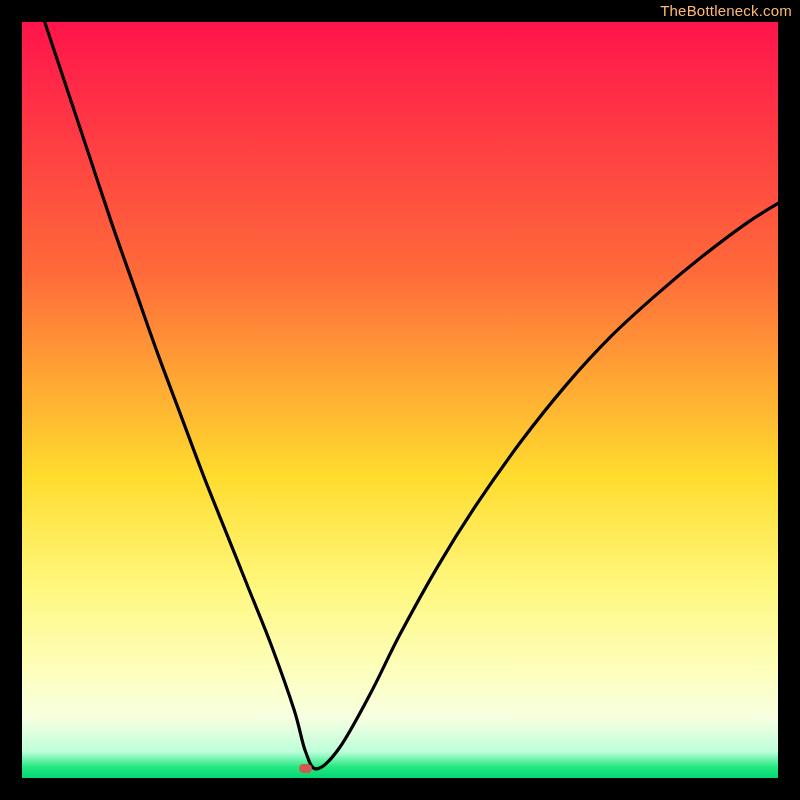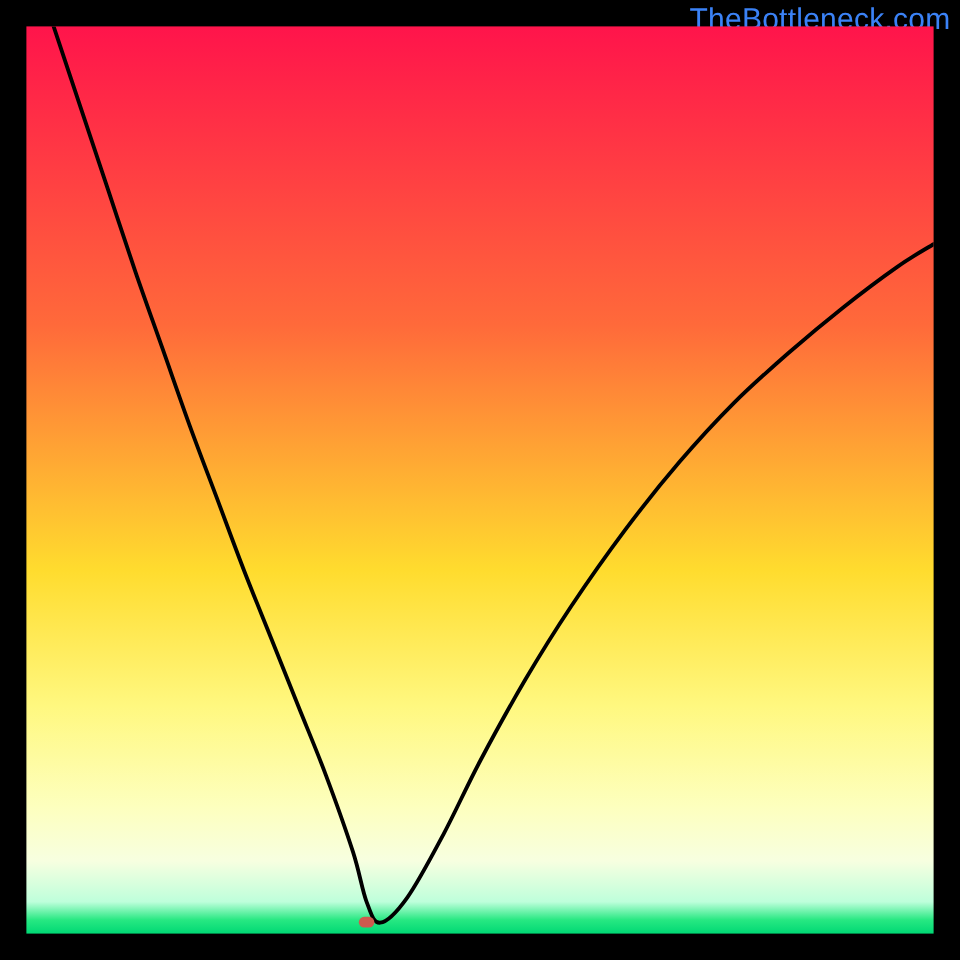--- a/index.html
+++ b/index.html
@@ -26,22 +26,22 @@
       #f7ffe0 92%,
       #beffdb 96.5%,
       #27e882 98.5%,
       #00d874 100%
     );
   }
   .watermark {
     position: absolute;
     top: 2px;
     right: 8px;
-    color: #3b82f6;
-    font-size: 25px;
+    color: #fdba74;
+    font-size: 15px;
     letter-spacing: 0.2px;
   }
   svg.curve {
     position: absolute;
     left: 0;
     top: 0;
     width: 756px;
     height: 756px;
   }
   .dot {

